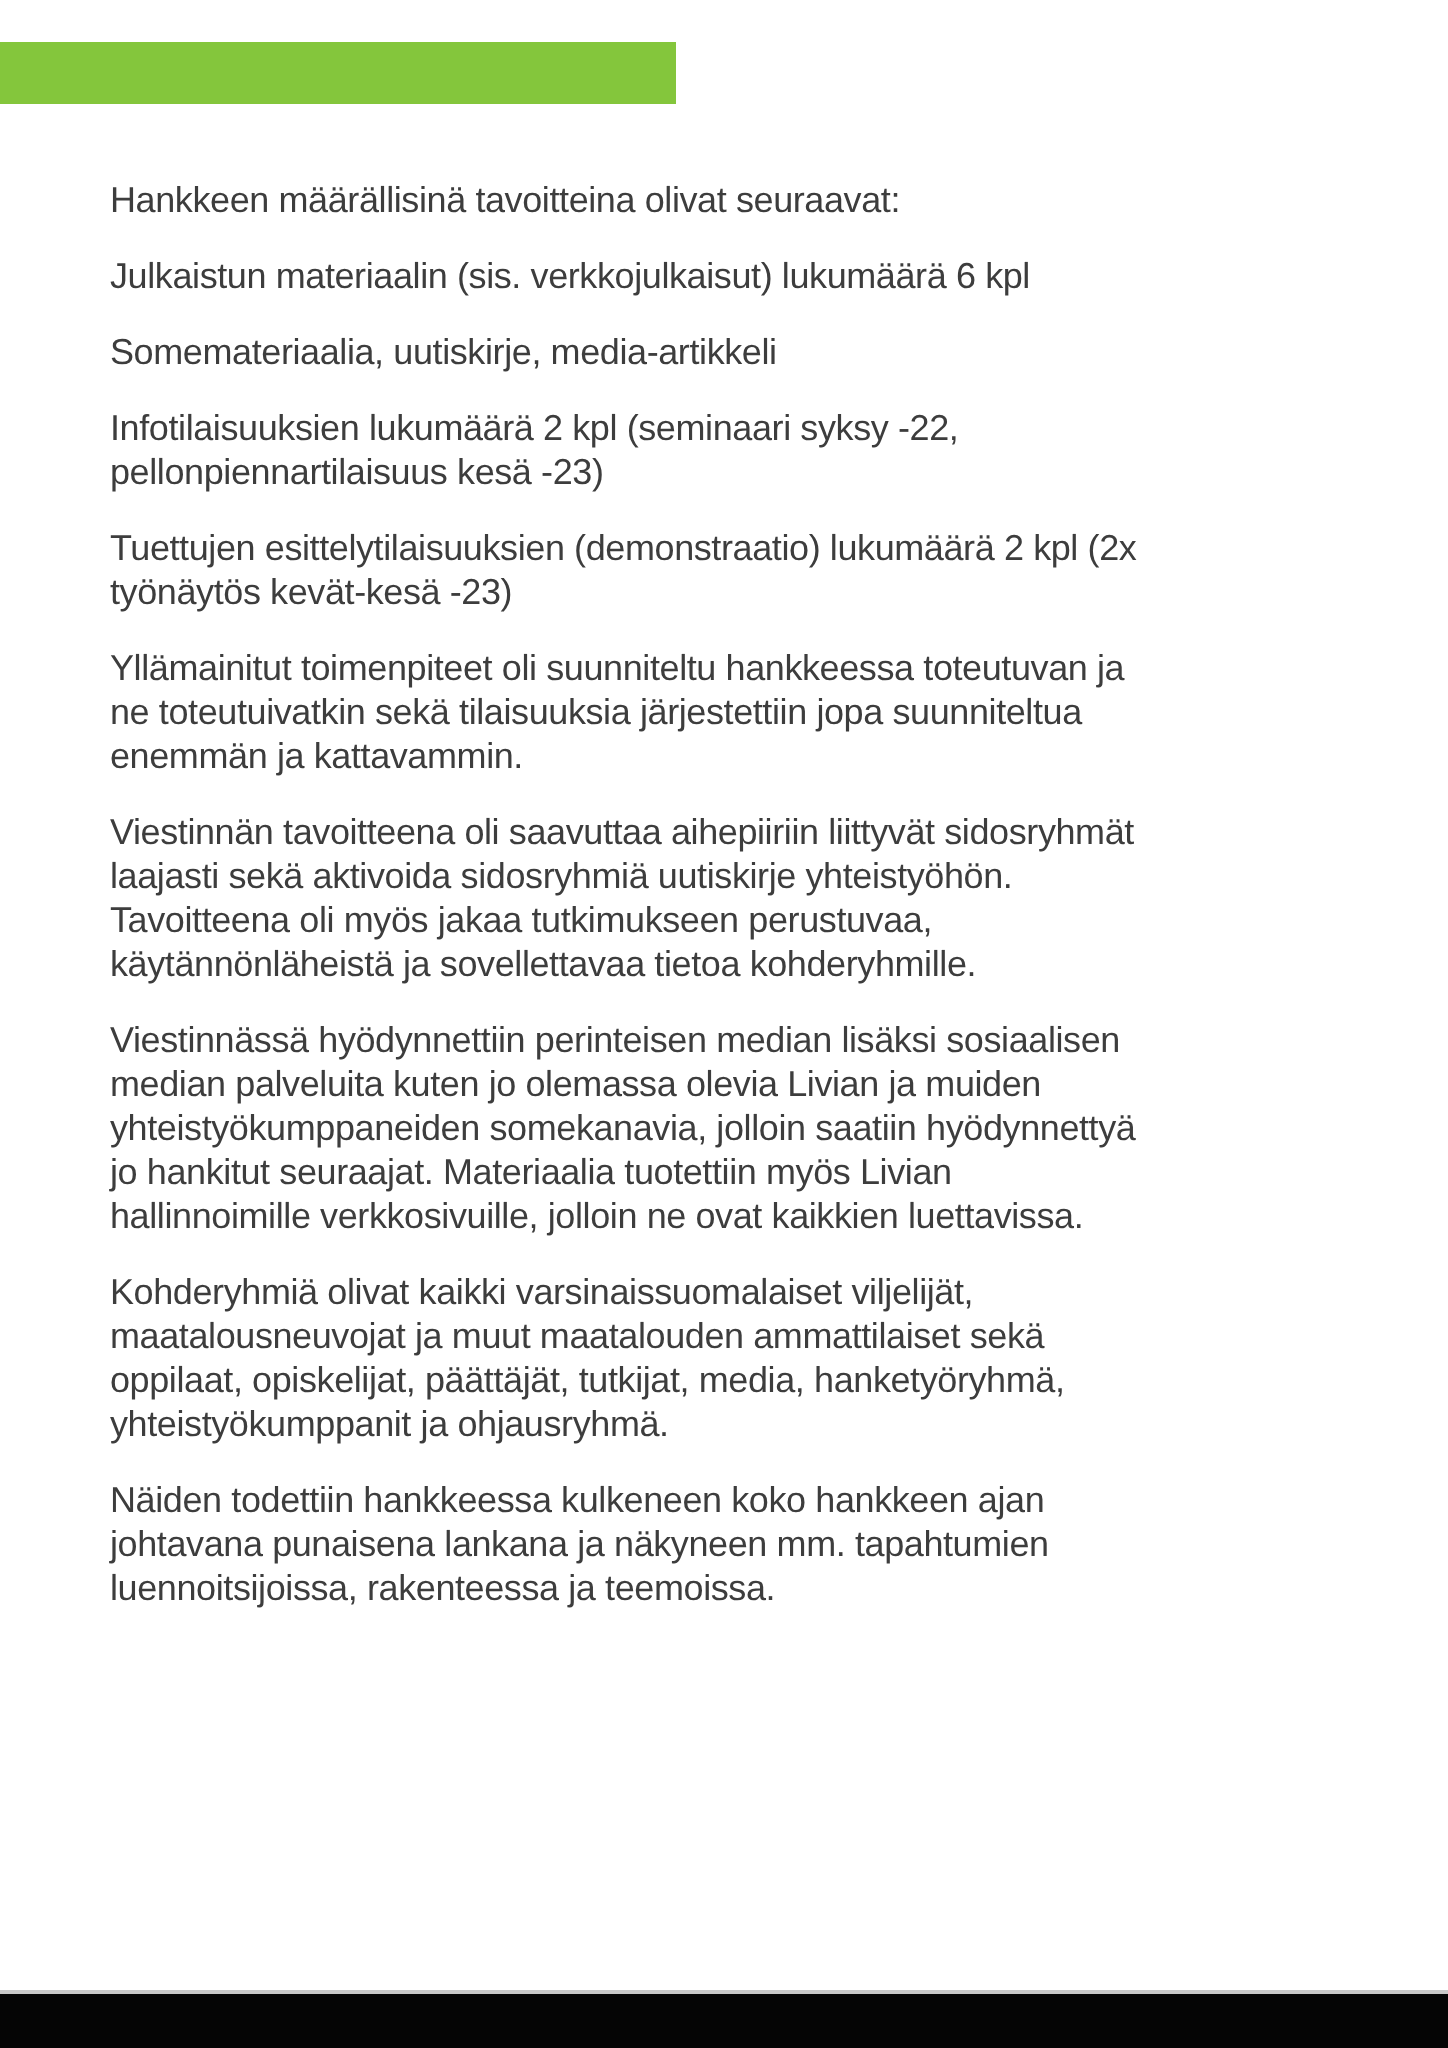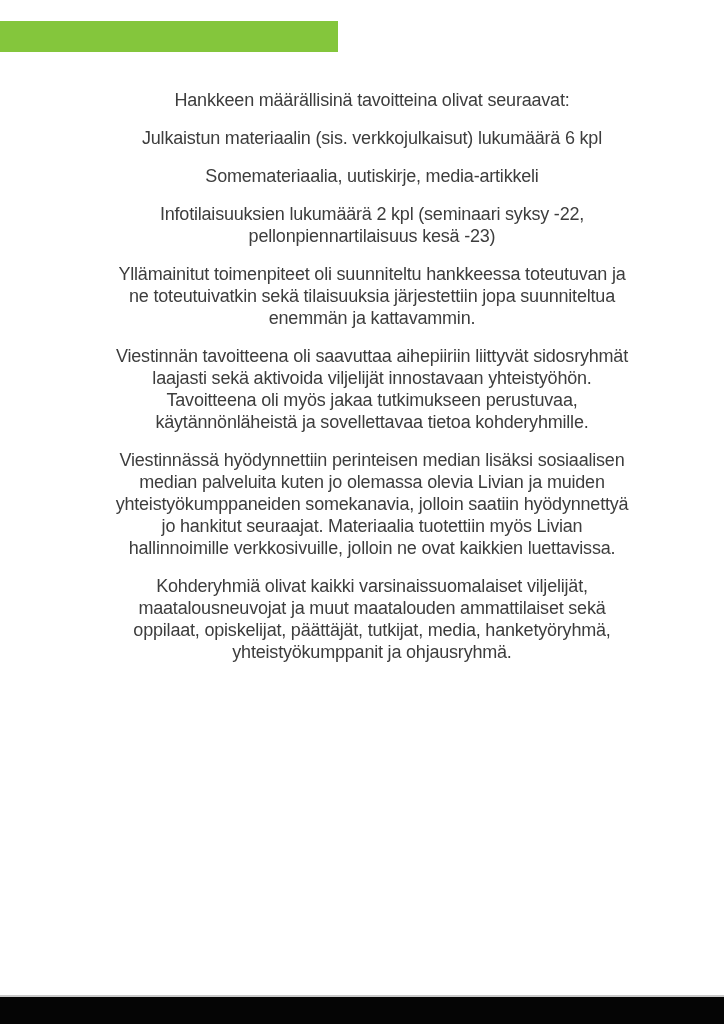--- a/index.html
+++ b/index.html
@@ -23,23 +23,22 @@
     position: absolute;
     top: 21px;
     left: 0;
     width: 338px;
     height: 31px;
     background: var(--accent);
   }
   .doc-content {
     position: absolute;
     top: 89px;
-    left: 41px;
+    left: 55px;
     width: 662px;
-    text-align: center;
   }
   .doc-content p {
     margin: 0 0 16px 0;
     font-size: 18px;
     line-height: 22px;
     letter-spacing: -0.2px;
     color: var(--text);
     white-space: pre-line; 
   }
   .footer-bar {
@@ -58,33 +57,38 @@
 <div class="page">
 
   <div class="accent-bar"></div>
 
   <div class="doc-content">
     <p>Hankkeen määrällisinä tavoitteina olivat seuraavat:</p>
     <p>Julkaistun materiaalin (sis. verkkojulkaisut) lukumäärä 6 kpl</p>
     <p>Somemateriaalia, uutiskirje, media-artikkeli</p>
     <p>Infotilaisuuksien lukumäärä 2 kpl (seminaari syksy -22,
 pellonpiennartilaisuus kesä -23)</p>
+    <p>Tuettujen esittelytilaisuuksien (demonstraatio) lukumäärä 2 kpl (2x
+työnäytös kevät-kesä -23)</p>
     <p>Yllämainitut toimenpiteet oli suunniteltu hankkeessa toteutuvan ja
 ne toteutuivatkin sekä tilaisuuksia järjestettiin jopa suunniteltua
 enemmän ja kattavammin.</p>
     <p>Viestinnän tavoitteena oli saavuttaa aihepiiriin liittyvät sidosryhmät
-laajasti sekä aktivoida viljelijät innostavaan yhteistyöhön.
+laajasti sekä aktivoida sidosryhmiä uutiskirje yhteistyöhön.
 Tavoitteena oli myös jakaa tutkimukseen perustuvaa,
 käytännönläheistä ja sovellettavaa tietoa kohderyhmille.</p>
     <p>Viestinnässä hyödynnettiin perinteisen median lisäksi sosiaalisen
 median palveluita kuten jo olemassa olevia Livian ja muiden
 yhteistyökumppaneiden somekanavia, jolloin saatiin hyödynnettyä
 jo hankitut seuraajat. Materiaalia tuotettiin myös Livian
 hallinnoimille verkkosivuille, jolloin ne ovat kaikkien luettavissa.</p>
     <p>Kohderyhmiä olivat kaikki varsinaissuomalaiset viljelijät,
 maatalousneuvojat ja muut maatalouden ammattilaiset sekä
 oppilaat, opiskelijat, päättäjät, tutkijat, media, hanketyöryhmä,
 yhteistyökumppanit ja ohjausryhmä.</p>
+    <p>Näiden todettiin hankkeessa kulkeneen koko hankkeen ajan
+johtavana punaisena lankana ja näkyneen mm. tapahtumien
+luennoitsijoissa, rakenteessa ja teemoissa.</p>
   </div>
 
   <div class="footer-bar"></div>
 
 </div>
 
 </body></html>

